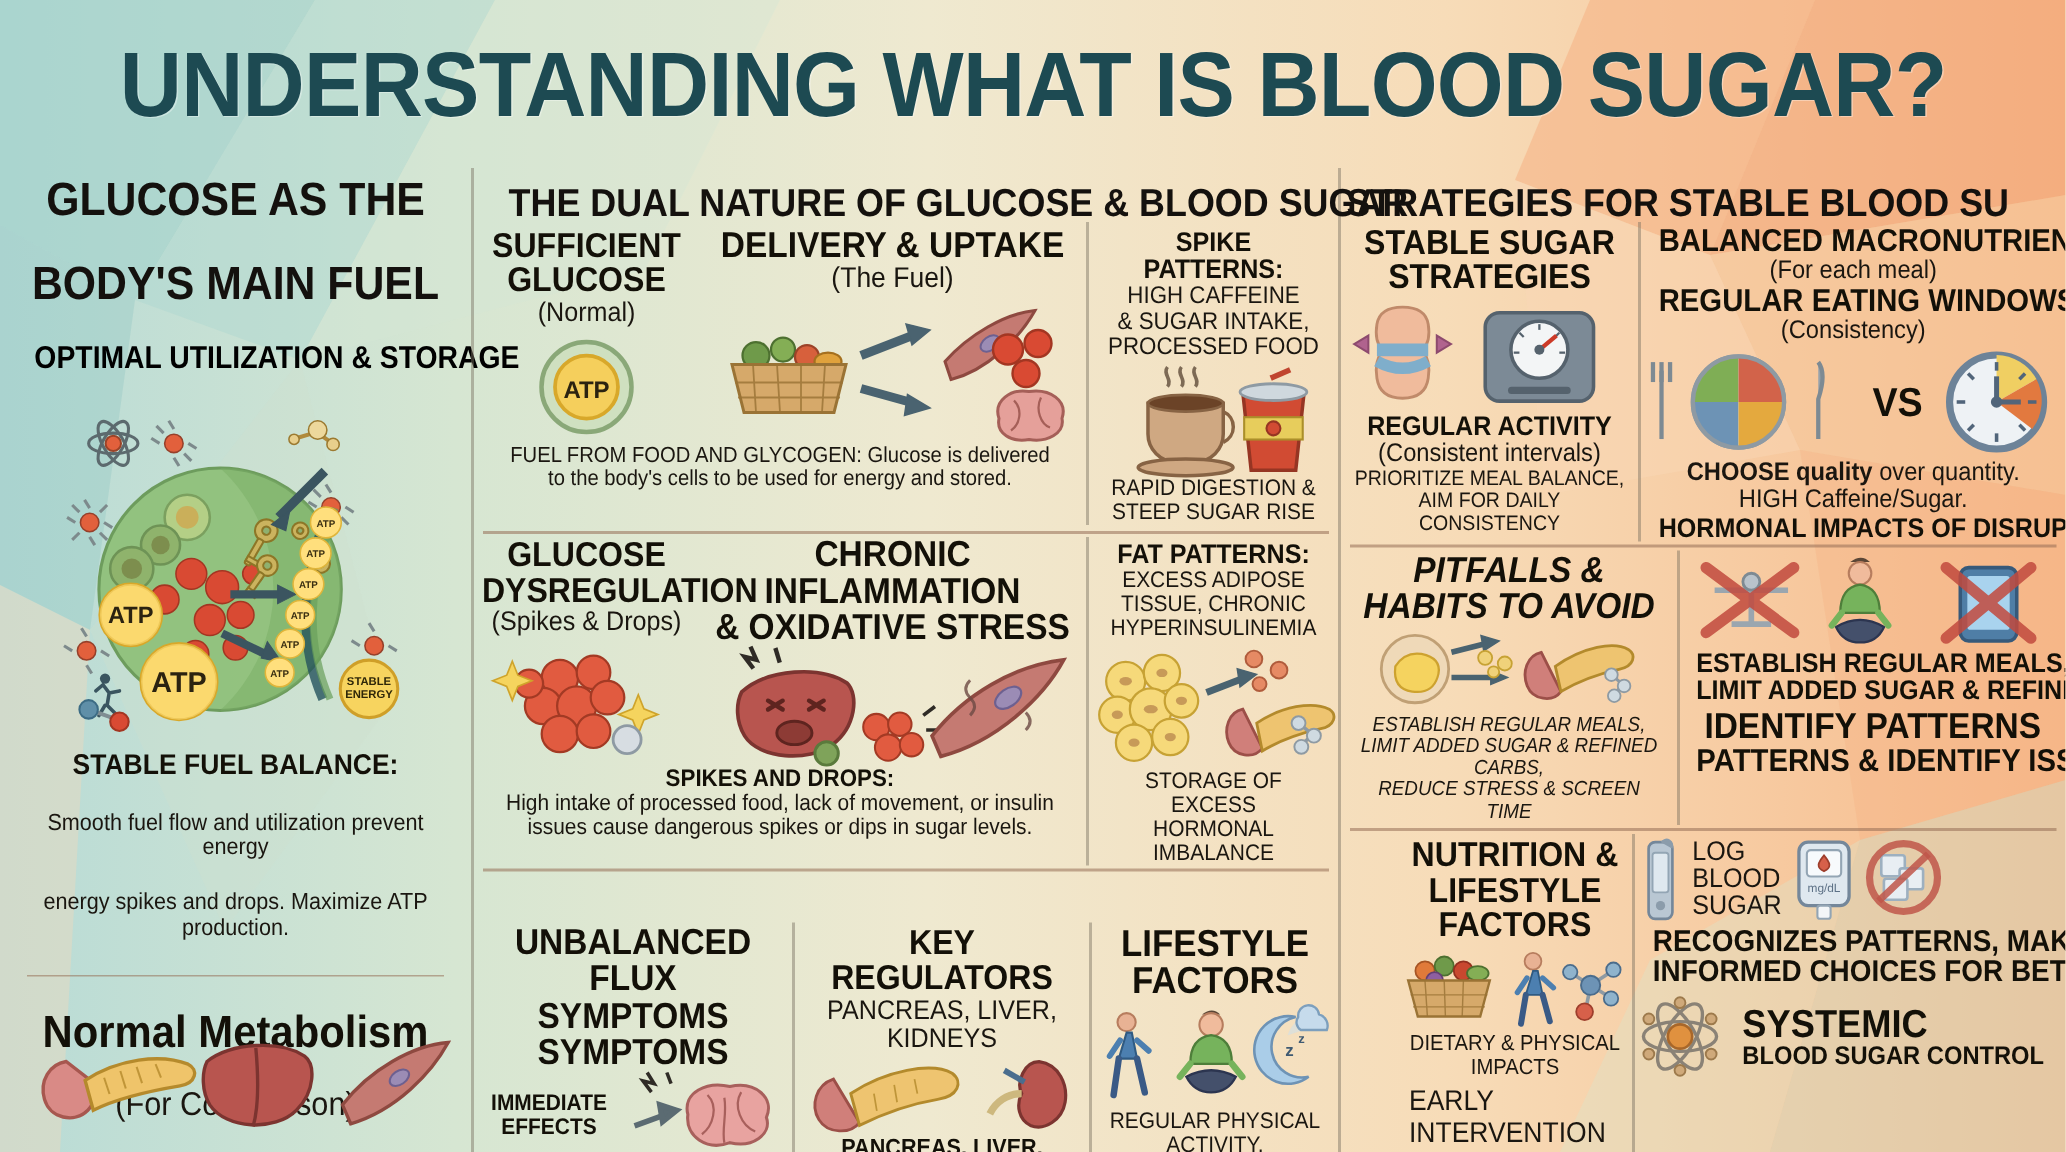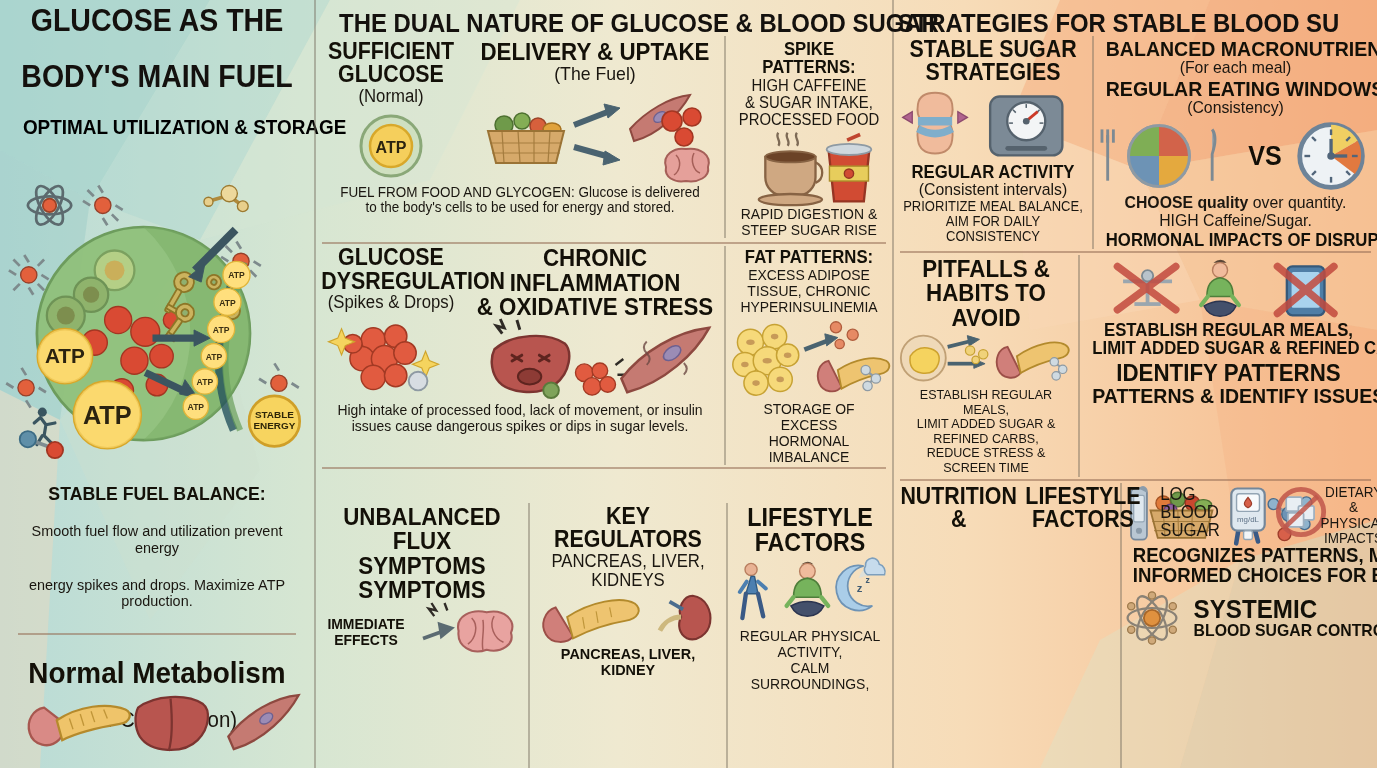--- a/index.html
+++ b/index.html
@@ -97,20 +97,23 @@
   <polygon points="1210,0 1377,0 1377,130 1140,170" fill="#f2a273" opacity=".5"></polygon>
   <polygon points="1140,170 1377,130 1377,330 1200,300" fill="#f6c79c" opacity=".5"></polygon>
   <polygon points="1377,330 1200,300 1240,560 1377,520" fill="#f4b183" opacity=".35"></polygon>
   <polygon points="1240,560 1377,520 1377,768 1180,768" fill="#cfd9c2" opacity=".45"></polygon>
   <polygon points="1010,120 1140,170 1200,300 1030,330" fill="#f8d7b6" opacity=".45"></polygon>
   <polygon points="1180,768 1240,560 1100,640 1040,768" fill="#dbe3c8" opacity=".4"></polygon>
 </svg>
 
 <div id="poster">
 
+  <div class="title-bar">
+    <div class="title">UNDERSTANDING WHAT IS BLOOD SUGAR?</div>
+  </div>
 
   <div class="columns">
 
     <div class="col col-1">
       <div class="col-head c1-head">GLUCOSE AS THE</div>
       <div class="col-head c1-head">BODY'S MAIN FUEL</div>
       <div class="c1-sub">OPTIMAL UTILIZATION &amp; STORAGE</div>
 
       <div style="position:relative;height:300px;margin-top:2px;">
         <svg viewBox="0 0 330 300" style="position:absolute;inset:0;width:100%;height:100%;">
@@ -482,20 +485,23 @@
                 <g transform="translate(150,6)">
                   <path d="M2 54 C24 26 58 6 92 2 C78 28 46 58 8 68 Z" fill="#c57a72" stroke="#8e4940" stroke-width="2.5"></path>
                   <ellipse cx="54" cy="28" rx="10" ry="6" fill="#9b8cb5" stroke="#6d6090" stroke-width="1.5" transform="rotate(-35 54 28)"></ellipse>
                   <g stroke="#6d4a44" stroke-width="2" fill="none" opacity=".8">
                     <path d="M28 40 q6 -6 0 -12 q-6 -6 0 -12"></path>
                       <path d="M66 50 q6 -6 0 -12"></path>
                     </g>
                 </g>
               </svg>
             </div>
+          </div>
+          <div style="display:flex;align-items:baseline;justify-content:center;gap:6px;margin-top:-2px;">
+            <span class="h-med" style="font-size:16px;">SPIKES AND DROPS:</span>
           </div>
           <div class="t-norm" style="font-size:15px;">High intake of processed food, lack of movement, or insulin</div>
           <div class="t-norm" style="font-size:15px;">issues cause dangerous spikes or dips in sugar levels.</div>
         </div>
         <div class="v-div"></div>
 
         <div style="flex:1;padding:2px 4px 0;">
           <div class="h-med" style="font-size:18px;">FAT PATTERNS:</div>
           <div class="t-norm" style="font-size:15px;">EXCESS ADIPOSE</div>
           <div class="t-norm" style="font-size:15px;">TISSUE, CHRONIC</div>
@@ -720,21 +726,21 @@
             <span class="t-bold">CHOOSE quality</span><span> over quantity.</span>
           </div>
           <div class="t-norm" style="font-size:17px;">HIGH Caffeine/Sugar.</div>
           <div class="h-med" style="font-size:18px;white-space:nowrap;">HORMONAL IMPACTS OF DISRUPTIONS</div>
         </div>
       </div>
 
       <div class="hr-div" style="margin:2px 6px;"></div>
 
       <div style="display:flex;flex:none;">
-        <div style="width:184px;padding:2px;">
+        <div style="width:224px;padding:2px;font-style:italic;">
           <div class="h-med" style="font-size:24px;">PITFALLS &amp;</div>
           <div class="h-med" style="font-size:24px;">HABITS TO AVOID</div>
           <svg viewBox="0 0 190 62" style="width:100%;height:58px;">
             <g transform="translate(4,6)">
               <circle cx="24" cy="24" r="24" fill="#efd9b8" stroke="#c0a075" stroke-width="2"></circle>
               <path d="M10 22 q8 -12 22 -8 q12 4 8 16 q-4 12 -18 10 q-14 -2 -12 -18 Z" fill="#f5d35f" stroke="#cda22f" stroke-width="1.6"></path>
             </g>
             <g stroke="#4a6370" fill="#4a6370">
               <line x1="54" y1="18" x2="78" y2="12" stroke-width="4"></line>
                 <polygon points="88,10 75,6 77,17"></polygon>
@@ -798,21 +804,21 @@
           <div class="h-med" style="font-size:18px;white-space:nowrap;">ESTABLISH REGULAR MEALS,</div>
           <div class="h-med" style="font-size:18px;white-space:nowrap;">LIMIT ADDED SUGAR &amp; REFINED CARBS</div>
           <div class="h-med" style="font-size:24px;margin-top:3px;white-space:nowrap;">IDENTIFY PATTERNS</div>
           <div class="h-med" style="font-size:21px;white-space:nowrap;">PATTERNS &amp; IDENTIFY ISSUES</div>
         </div>
       </div>
 
       <div class="hr-div" style="margin:2px 6px;"></div>
 
       <div style="display:flex;flex:1;min-height:0;">
-        <div style="width:226px;padding:2px;display:flex;">
+        <div style="width:156px;padding:2px;display:flex;flex-direction:column;margin-left:38px;">
           <div class="h-med" style="font-size:23px;">NUTRITION &amp;</div>
           <div class="h-med" style="font-size:23px;">LIFESTYLE FACTORS</div>
           <svg viewBox="0 0 190 68" style="width:100%;height:62px;">
             <g transform="translate(4,6)">
               <circle cx="16" cy="14" r="8" fill="#e07a3a" stroke="#a65424" stroke-width="1.5"></circle>
               <circle cx="32" cy="10" r="8" fill="#6f9a4a" stroke="#4d7030" stroke-width="1.5"></circle>
               <circle cx="48" cy="14" r="8" fill="#c9482f" stroke="#93311f" stroke-width="1.5"></circle>
               <ellipse cx="60" cy="16" rx="9" ry="6" fill="#84ae55" stroke="#4d7030" stroke-width="1.5"></ellipse>
               <circle cx="24" cy="22" r="7" fill="#8e5fa0" stroke="#644072" stroke-width="1.5"></circle>
               <path d="M2 22 h68 l-8 30 h-52 Z" fill="#d6a96a" stroke="#9a7335" stroke-width="2"></path>

